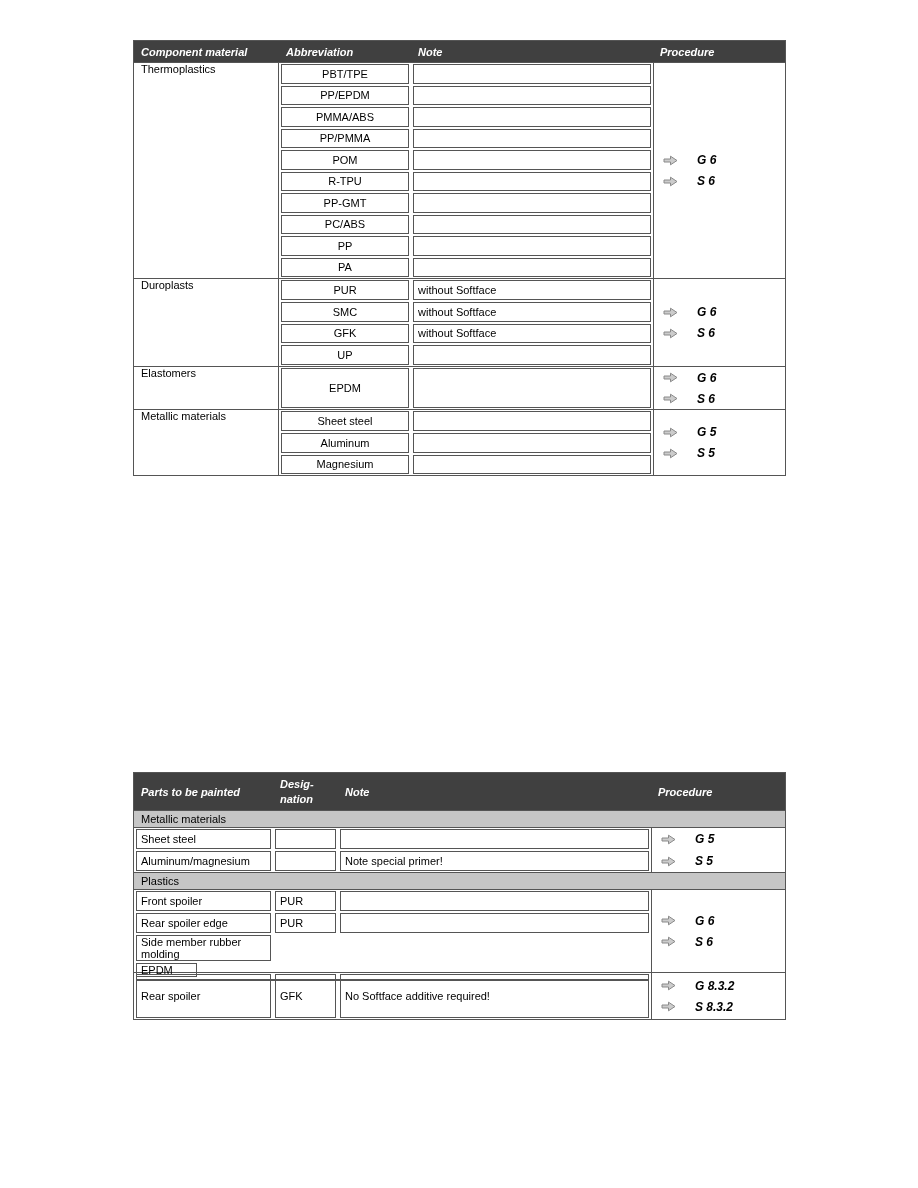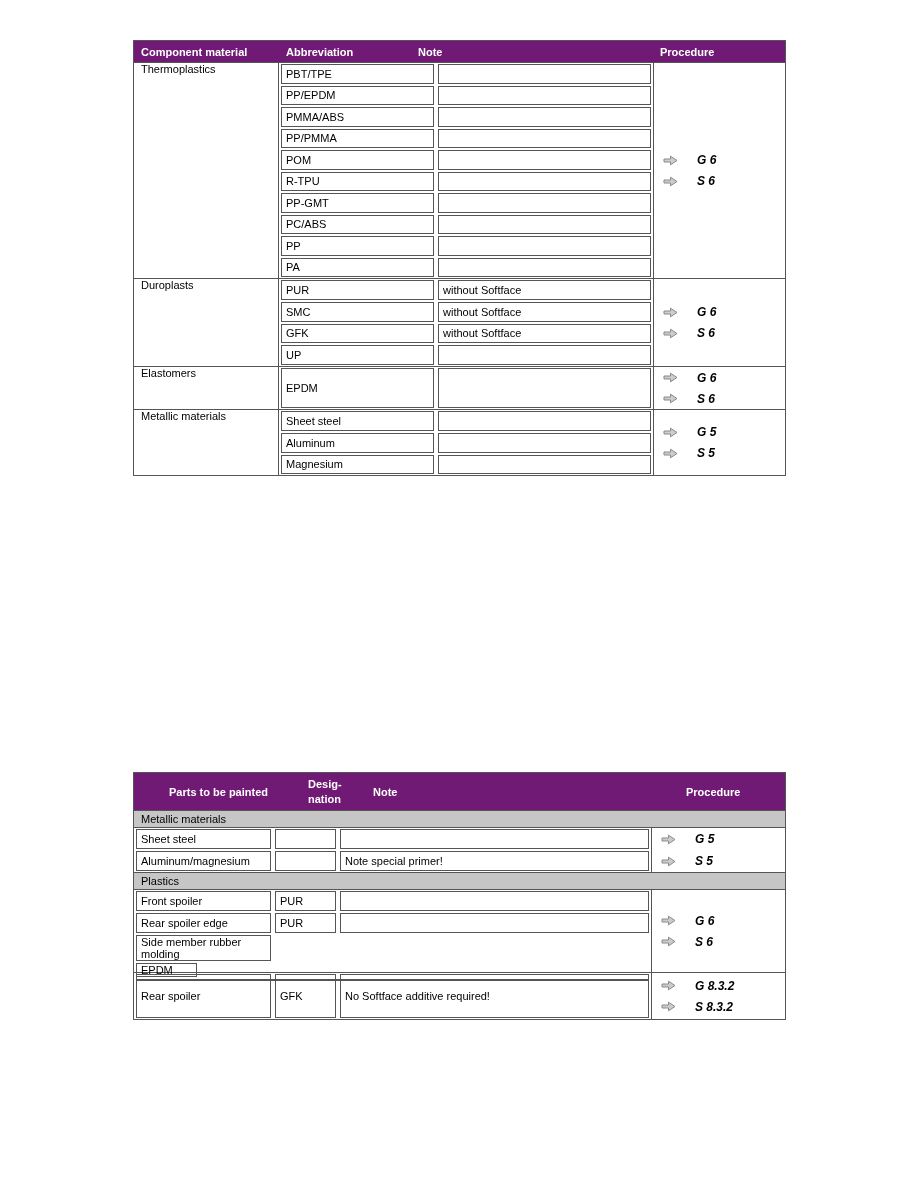--- a/index.html
+++ b/index.html
@@ -6,40 +6,40 @@
   html, body { background: #ffffff; }
   body {
     width: 918px; height: 1188px; position: relative;
     font-family: "Liberation Sans", sans-serif;
     font-size: 11px; color: #000;
   }
   .tbl { position: absolute; border: 1px solid #555; background: #fff; }
   #table1 { left: 133px; top: 40px; width: 653px; }
   #table2 { left: 133px; top: 772px; width: 653px; }
 
-  .thead { display: flex; background: #701a75; color: #fff; font-weight: bold; align-items: center; }
+  .thead { display: flex; background: #404040; color: #fff; font-weight: bold; align-items: center; font-style: italic; }
   #table1 .thead { height: 21px; }
-  #table2 .thead { height: 37px; padding-left: 28px; }
+  #table2 .thead { height: 37px; }
   .th { padding-left: 7px; }
   .t1c1 { width: 145px; } .t1c2 { width: 132px; } .t1c3 { width: 242px; } .t1c4 { flex: 1; }
   .t2c1 { width: 139px; } .t2c2 { width: 65px; } .t2c3 { width: 313px; } .t2c4 { flex: 1; }
   .pre { white-space: pre-line; line-height: 15px; }
 
   
   .group { display: flex; border-top: 1px solid #555; }
   .matcell { width: 145px; border-right: 1px solid #555; display: flex; align-items: flex-start; padding-left: 7px; }
   .mid { width: 374px; display: flex; flex-direction: column; justify-content: center; }
   .trow { display: flex; }
   .g-thermo .trow { height: 21.5px; }
   .g-duro   .trow { height: 21.8px; }
   .g-metal  .trow { height: 21.7px; }
   .g-elast  { min-height: 43px; }
   .g-elast .trow { flex: 1; }
   .box { border: 1px solid #555; margin: 1px 2px; padding: 0 4px; display: flex; align-items: center; line-height: 12px; }
-  .abbr { width: 153px; }
+  .abbr { width: 128px; justify-content: center; }
   .notebox { flex: 1; }
   .proccell { flex: 1; border-left: 1px solid #555; display: flex; flex-direction: column; justify-content: center; gap: 7px; padding-left: 9px; }
   .procline { display: flex; align-items: center; gap: 19px; font-weight: bold; font-style: italic; font-size: 12px; }
   .arrow { display: inline-flex; align-items: center; }
 
   
   .secbar { background: #c6c6c6; border-top: 1px solid #555; border-bottom: 1px solid #555; height: 18px; display: flex; align-items: center; padding-left: 7px; }
   .secbody { display: flex; }
   .secbody.bt { border-top: 1px solid #555; }
   .rows { width: 517px; display: flex; flex-direction: column; }

